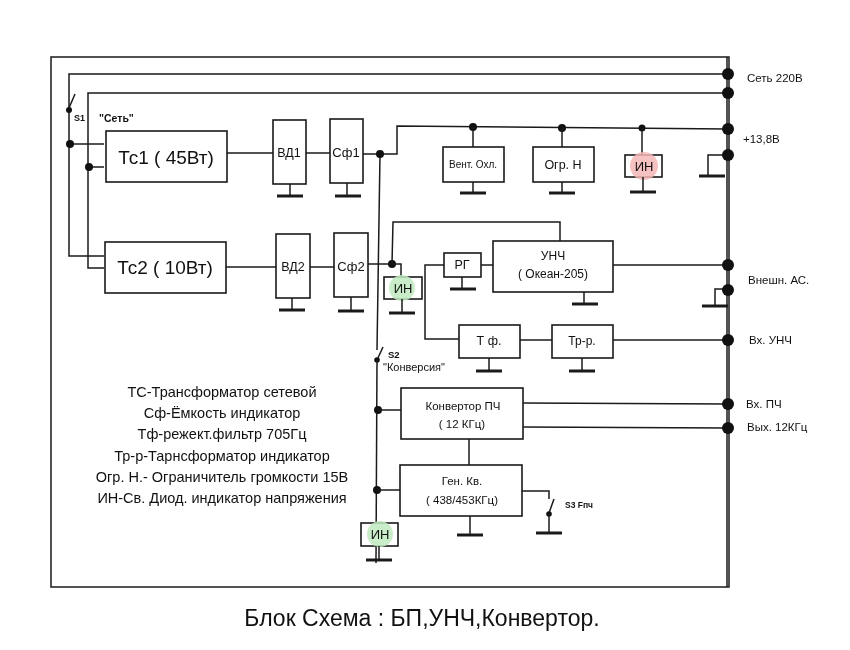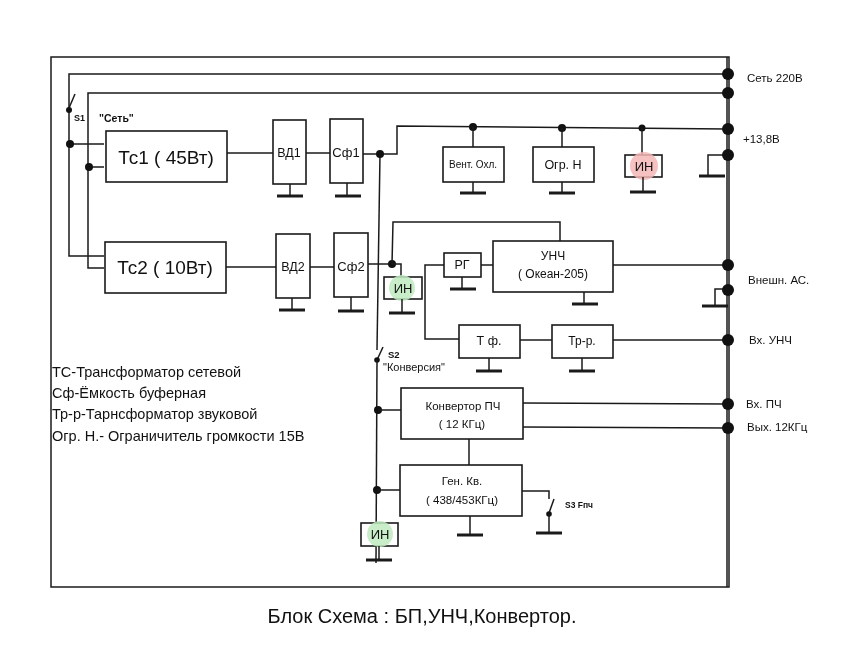--- a/index.html
+++ b/index.html
@@ -3,23 +3,23 @@
 <meta charset="utf-8">
 <style>
   html, body { margin:0; padding:0; background:#ffffff; }
   body { width:850px; height:650px; overflow:hidden; position:relative; font-family:"Liberation Sans", sans-serif; }
   svg { position:absolute; left:0; top:0; }
   .w { stroke:#1a1a1a; stroke-width:1.5; fill:none; }
   .bx { stroke:#1a1a1a; stroke-width:1.6; fill:#ffffff; }
   .gnd { stroke:#1a1a1a; stroke-width:3; }
   .dot { fill:#111111; }
   .t { fill:#111111; font-family:"Liberation Sans", sans-serif; }
-  .legend { position:absolute; left:52px; top:362px; width:340px; text-align:left; font-family:"Liberation Sans", sans-serif; font-size:14.5px; line-height:21.2px; color:#111; }
+  .legend { position:absolute; left:52px; top:382px; width:340px; text-align:center; font-family:"Liberation Sans", sans-serif; font-size:14.5px; line-height:21.2px; color:#111; }
   .legend div { white-space:nowrap; }
-  .caption { position:absolute; left:0; top:605px; width:850px; text-align:center; font-family:"Liberation Sans", sans-serif; font-size:20px; color:#111; }
+  .caption { position:absolute; left:0; top:605px; width:850px; text-align:center; font-family:"Liberation Sans", sans-serif; font-size:23px; color:#111; }
   .caption span { position:relative; left:-3px; }
 </style>
 </head>
 <body>
 
 <svg width="850" height="650" viewBox="0 0 850 650">
 
   <rect x="51" y="57" width="678" height="530" class="w"></rect>
 
   <g>
@@ -180,20 +180,22 @@
   <text class="t" x="749" y="344" font-size="11.5">Вх. УНЧ</text>
   <text class="t" x="746" y="408" font-size="11.5">Вх. ПЧ</text>
   <text class="t" x="747" y="431" font-size="11.5">Вых. 12КГц</text>
 <text class="t" x="644" y="171" text-anchor="middle" font-size="13">ИН</text>
     <text class="t" x="403" y="293" text-anchor="middle" font-size="13">ИН</text>
     <text class="t" x="380" y="539" text-anchor="middle" font-size="13">ИН</text>
   </svg>
 
 <div class="legend">
   <div>ТС-Трансформатор сетевой</div>
-  <div>Сф-Ёмкость буферная</div>
-  <div>Тр-р-Тарнсформатор звуковой</div>
+  <div>Сф-Ёмкость индикатор</div>
+  <div>Тф-режект.фильтр 705Гц</div>
+  <div>Тр-р-Тарнсформатор индикатор</div>
   <div>Огр. Н.- Ограничитель громкости 15В</div>
+  <div>ИН-Св. Диод. индикатор напряжения</div>
 </div>
 
 <div class="caption">
   <span>Блок Схема : БП,УНЧ,Конвертор.</span>
 </div>
 
 </body></html>

